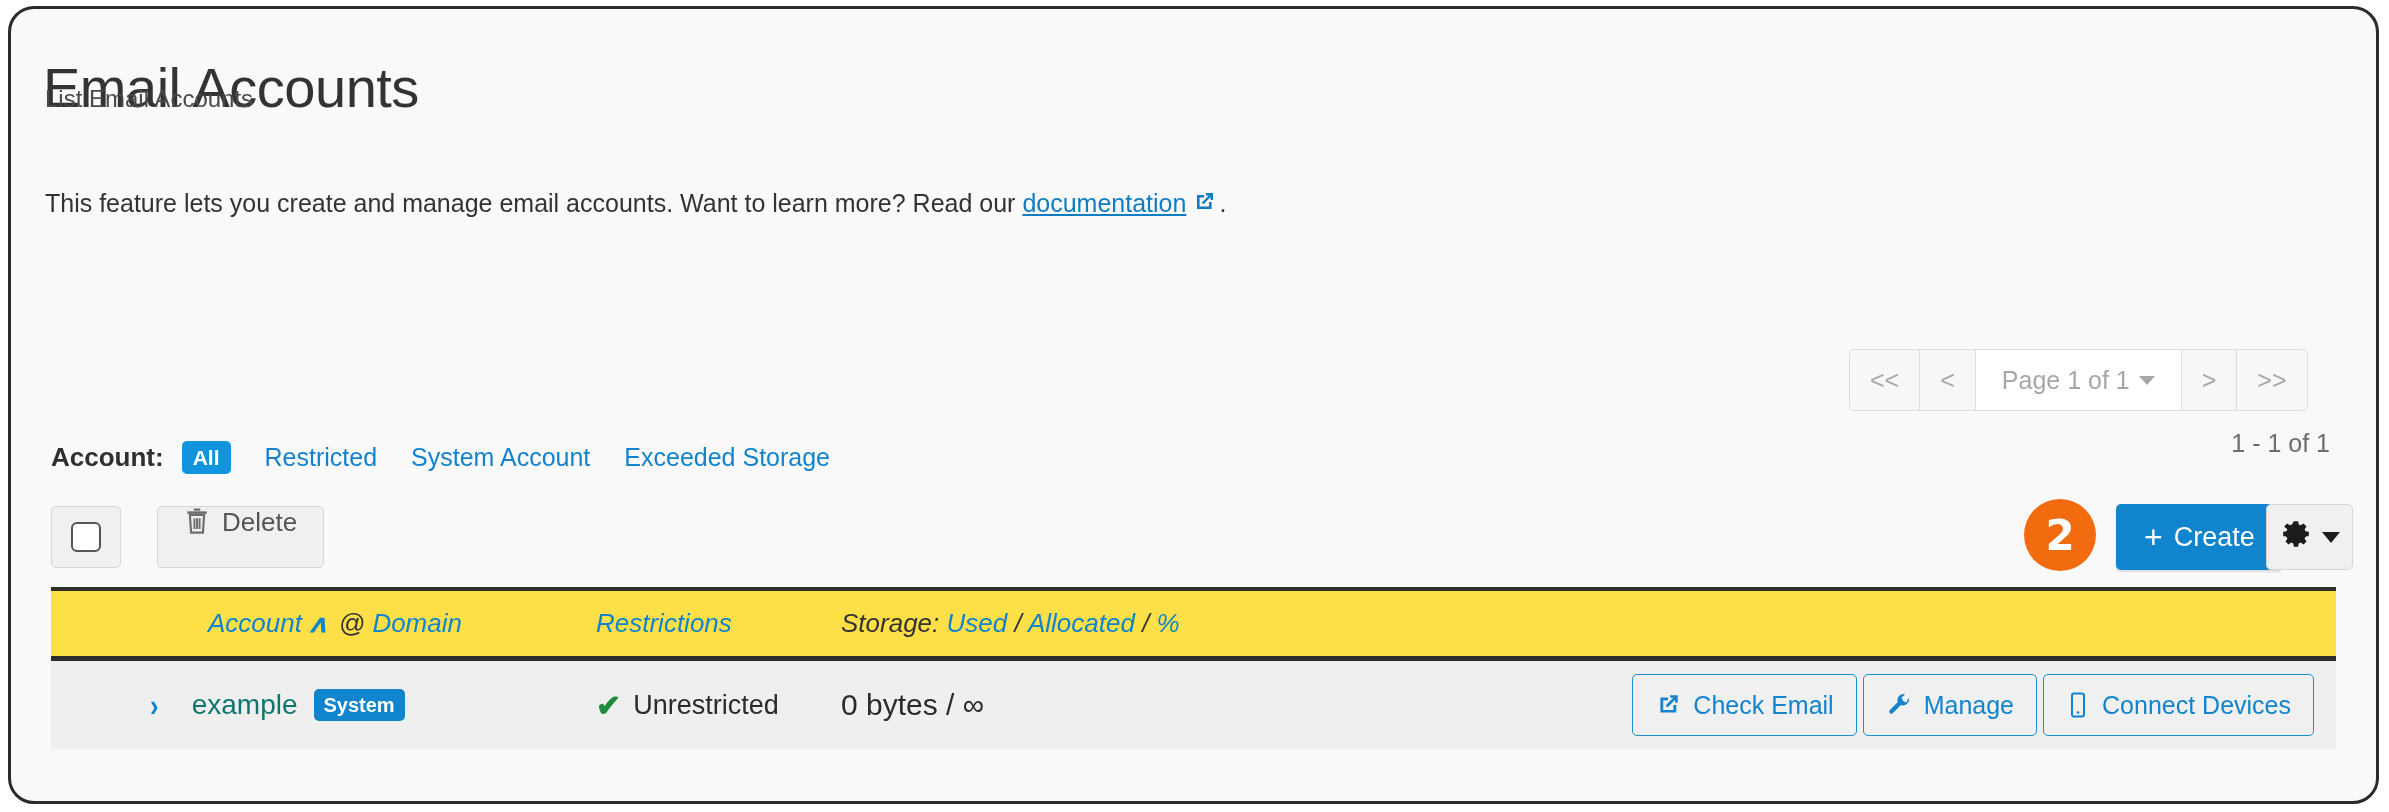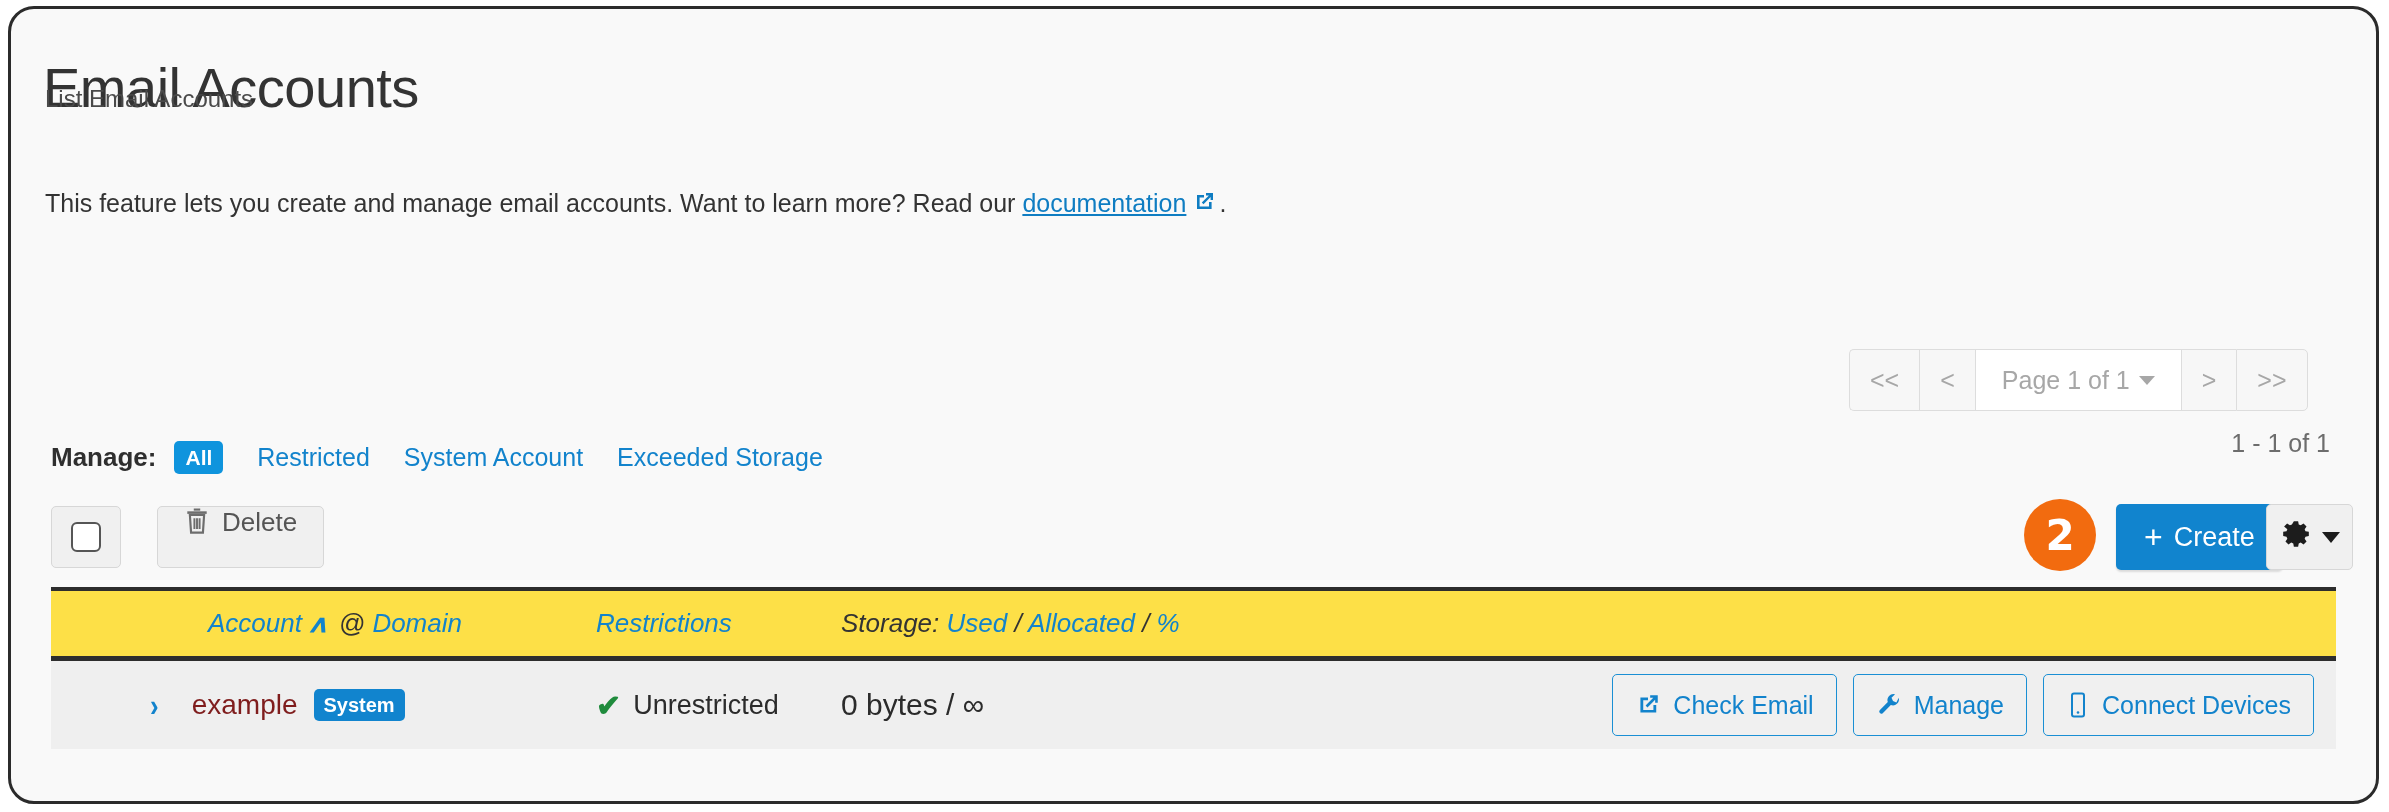--- a/index.html
+++ b/index.html
@@ -371,21 +371,21 @@
   }
   .expand-caret {
     color: #1283cc;
     font-size: 32px;
     font-weight: bold;
     line-height: 1;
     cursor: pointer;
     transform: scaleX(0.8);
     margin-right: 32px;
   }
-  .acct-name { font-size: 28px; color: #7f1d1d; white-space: nowrap; }
+  .acct-name { font-size: 28px; color: #0f766e; white-space: nowrap; }
   .system-tag {
     margin-left: 16px;
     background: #1184ce;
     color: #ffffff;
     font-size: 20px;
     font-weight: bold;
     border-radius: 5px;
     padding: 6px 10px;
     line-height: 1;
     white-space: nowrap;
@@ -407,21 +407,21 @@
   .cell-storage {
     flex: 1;
     padding-left: 5px;
     font-size: 30px;
     color: #2b2b2b;
     white-space: nowrap;
   }
   .cell-actions {
     display: flex;
     align-items: flex-end;
-    gap: 16px;
+    gap: 6px;
     padding-right: 22px;
   }
   .row-btn {
     height: 62px;
     box-sizing: border-box;
     background: #f0f0f0;
     border: 1px solid #1a8fd4;
     border-radius: 5px;
     color: #1283cc;
     font-size: 25px;
@@ -446,21 +446,21 @@
   <div class="intro">
     <span>This feature lets you create and manage email accounts. Want to learn more? Read our </span><a href="#">documentation</a><span class="ext-icon"><svg width="24" height="24" viewBox="0 0 24 24">
             <path d="M5 5h7v2.6H7.6v9H17v-4.5h2.6V19H5z" fill="#0f7dc2"></path>
             <path d="M14 3h7v7h-2.4V7.1l-7.1 7.1-1.7-1.7 7.1-7.1H14z" fill="#0f7dc2"></path>
           </svg></span><span>.</span>
   </div>
 
 
 
   <div class="filter-row">
-    <span class="filter-label">Manage:</span>
+    <span class="filter-label">Account:</span>
     <span class="filter-pill">All</span>
     <a class="filter-link" href="#">Restricted</a>
     <a class="filter-link" href="#">System Account</a>
     <a class="filter-link" href="#">Exceeded Storage</a>
   </div>
 
   <div class="pager">
     <div class="pager-btn">&lt;&lt;</div>
     <div class="pager-btn">&lt;</div>
     <div class="pager-btn pager-page">

